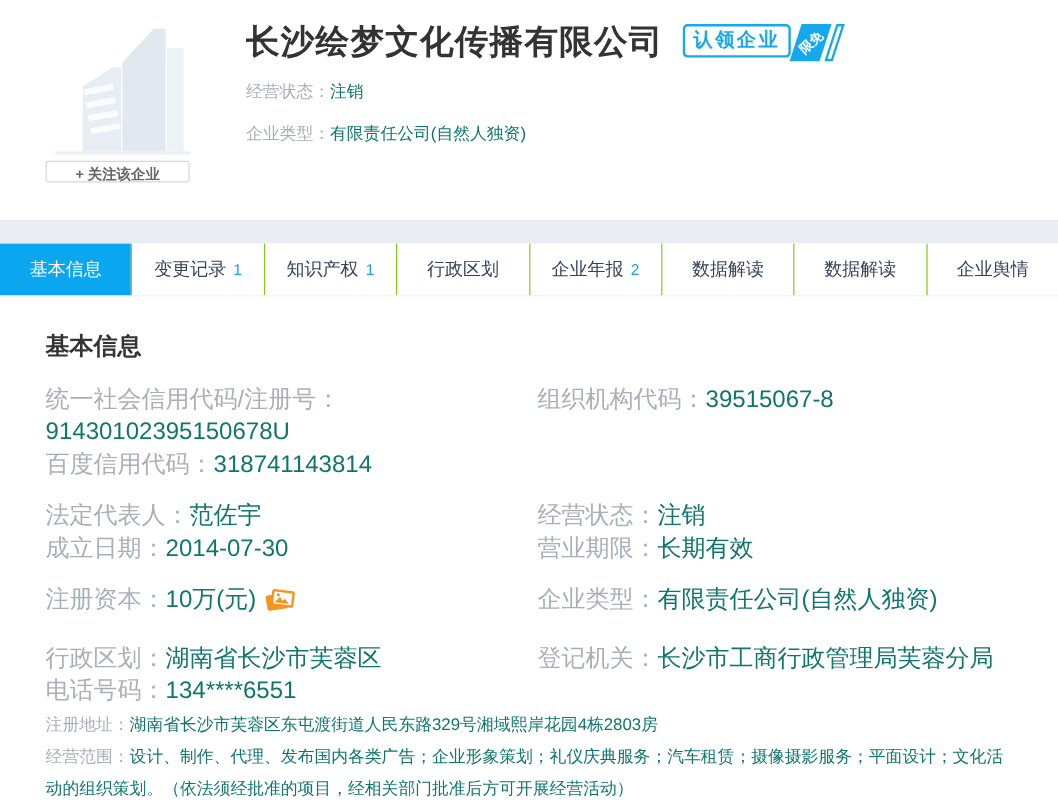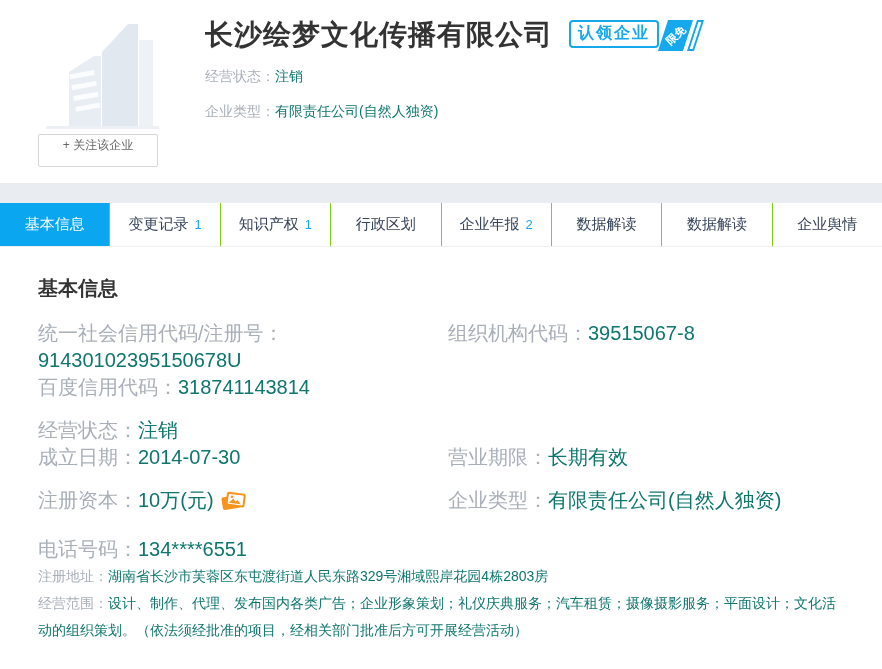--- a/index.html
+++ b/index.html
@@ -2,23 +2,23 @@
 <html><head>
 <meta charset="utf-8">
 <style>
   * { box-sizing: border-box; margin: 0; padding: 0; }
   html,body { width: 882px; height: 669px; background:#fff; overflow:hidden;
     font-family: "Liberation Sans", "DejaVu Sans", sans-serif; color:#333; }
 
   
   .header { position:relative; height:183px; background:#fff; }
   .logo { position:absolute; left:40px; top:10px; width:125px; height:125px; }
-  .follow-btn { position:absolute; left:38px; top:134px; width:120px; height:33px;
+  .follow-btn { position:absolute; left:38px; top:134px; width:120px; height:18px;
     border:1px solid #D6D6D6; border-radius:2px; background:#fff; color:#666;
-    font-size:12px; line-height:21px; text-align:center; cursor:pointer; }
+    font-size:12px; line-height:21px; text-align:center; cursor:pointer;font-weight:bold; }
   .head-main { position:absolute; left:205px; top:16px; }
   .title-line { display:flex; align-items:center; }
   .company-title { font-size:28px; font-weight:bold; color:#333; letter-spacing:1px; }
   .claim-badge { display:inline-flex; align-items:flex-start; margin-left:16px; cursor:pointer; }
   .claim-box { border:2px solid #16A8EC; color:#16A8EC; border-radius:4px;
     font-size:16px; font-weight:bold; padding:1px 7px 2px; letter-spacing:2px; background:#fff; }
   .claim-ribbon { position:relative; margin-left:4px; width:25px; height:31px; background:#16A8EC;
     transform:skewX(-18deg); display:flex; align-items:center; justify-content:center; }
   .claim-ribbon .rb { display:inline-block; transform:skewX(18deg) rotate(-42deg);
     color:#fff; font-size:11px; font-weight:bold; letter-spacing:0; }
@@ -140,20 +140,21 @@
         <p class="cell right"><span class="lbl">组织机构代码：</span><span class="val">39515067-8</span></p>
       </div>
       <div class="info-row">
         <p class="cell left"><span class="lbl">百度信用代码：</span><span class="val">318741143814</span></p>
         <p class="cell right"></p>
       </div>
     </div>
 
     <div class="group">
       <div class="info-row">
+        <p class="cell left"><span class="lbl">法定代表人：</span><span class="val">范佐宇</span></p>
         <p class="cell right"><span class="lbl">经营状态：</span><span class="val">注销</span></p>
       </div>
       <div class="info-row">
         <p class="cell left"><span class="lbl">成立日期：</span><span class="val">2014-07-30</span></p>
         <p class="cell right"><span class="lbl">营业期限：</span><span class="val">长期有效</span></p>
       </div>
     </div>
 
     <div class="group">
       <div class="info-row">
@@ -165,20 +166,24 @@
               <path d="M9 12.5 L13 7.5 L15.5 10.5 L17.5 8.5 L21 12.5 Z" fill="#F7941E"></path>
               <circle cx="11.5" cy="6" r="1.3" fill="#F7941E"></circle>
             </g>
           </svg></span></p>
         <p class="cell right"><span class="lbl">企业类型：</span><span class="val">有限责任公司(自然人独资)</span></p>
       </div>
     </div>
 
     <div class="group">
       <div class="info-row">
+        <p class="cell left"><span class="lbl">行政区划：</span><span class="val">湖南省长沙市芙蓉区</span></p>
+        <p class="cell right"><span class="lbl">登记机关：</span><span class="val">长沙市工商行政管理局芙蓉分局</span></p>
+      </div>
+      <div class="info-row">
         <p class="cell left"><span class="lbl">电话号码：</span><span class="val">134****6551</span></p>
         <p class="cell right"></p>
       </div>
       <p class="full-row"><span class="lbl">注册地址：</span><span class="val">湖南省长沙市芙蓉区东屯渡街道人民东路329号湘域熙岸花园4栋2803房</span></p>
       <p class="full-row"><span class="lbl">经营范围：</span><span class="val">设计、制作、代理、发布国内各类广告；企业形象策划；礼仪庆典服务；汽车租赁；摄像摄影服务；平面设计；文化活动的组织策划。（依法须经批准的项目，经相关部门批准后方可开展经营活动）</span></p>
     </div>
   </div>
 </div>
 
 </body></html>

